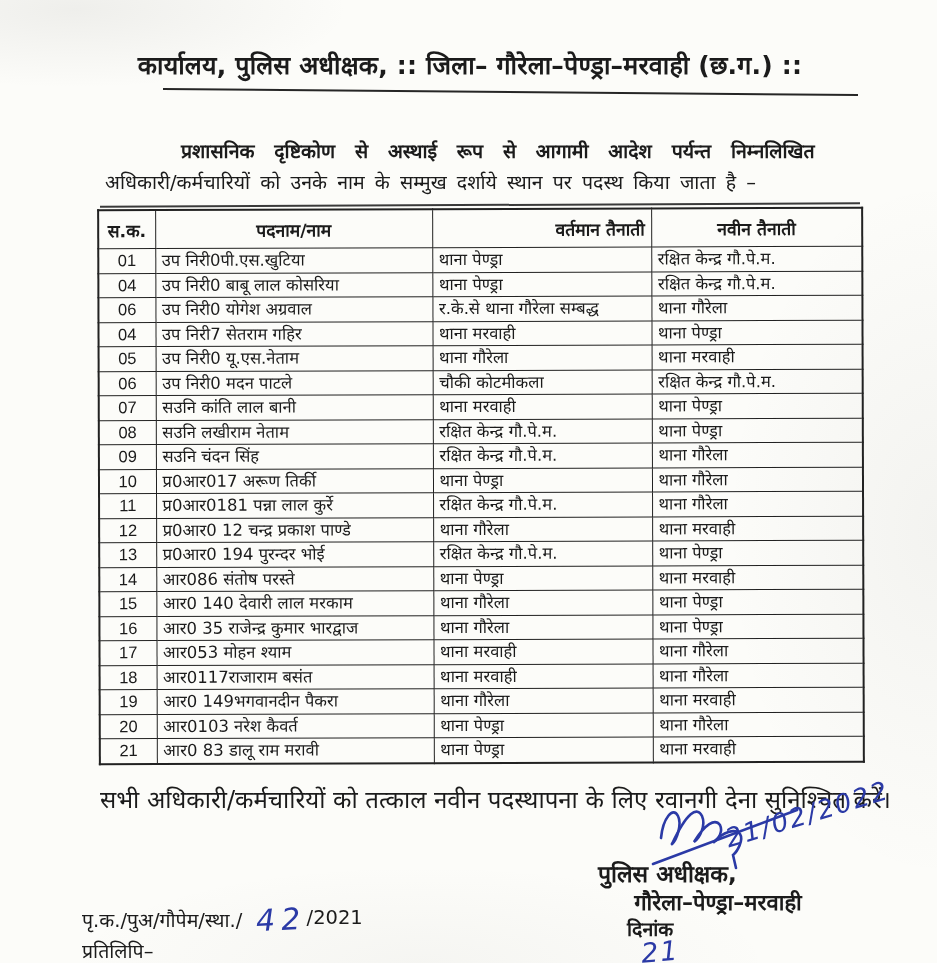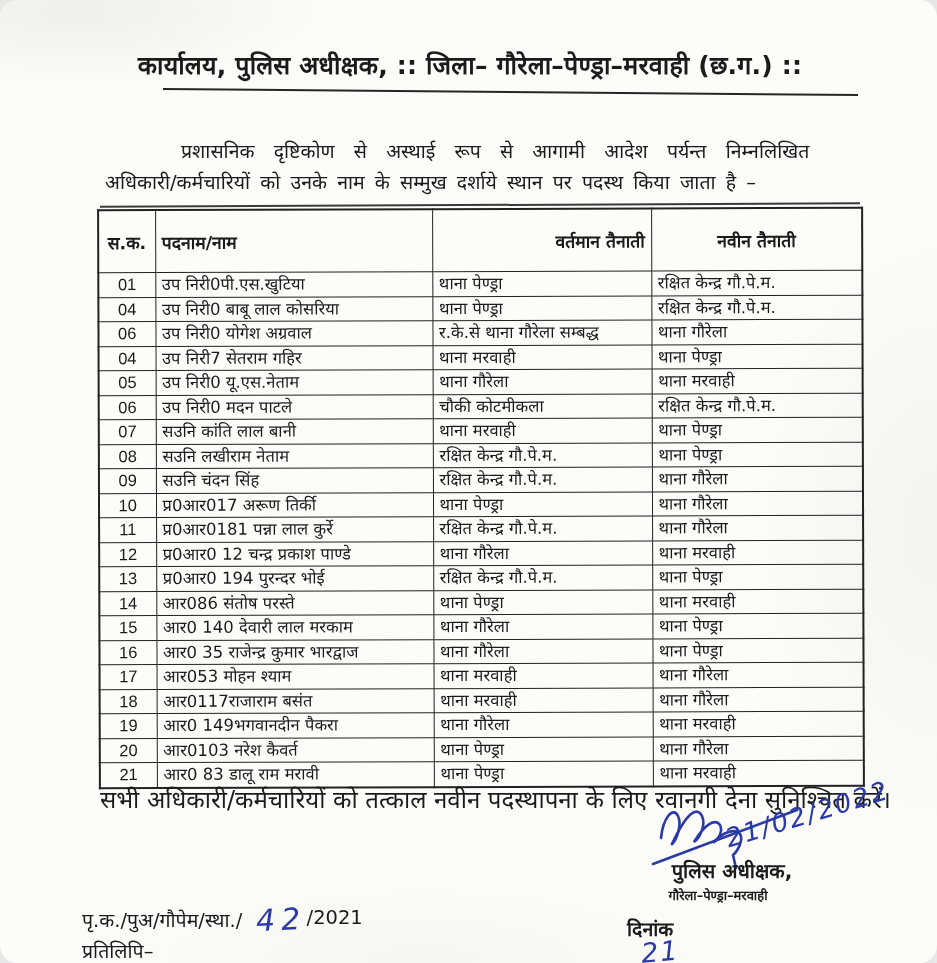--- a/index.html
+++ b/index.html
@@ -11,21 +11,20 @@
     position:relative;
     width:937px;height:963px;
     margin:0 auto;
     overflow:hidden;
     color:#1b1b1b;
     background:
       radial-gradient(ellipse 420px 120px at 8% 1%, rgba(120,120,115,0.10), transparent 65%),
       radial-gradient(ellipse 300px 500px at 100% 55%, rgba(100,100,95,0.06), transparent 70%),
       radial-gradient(ellipse 500px 140px at 45% 100%, rgba(120,120,110,0.05), transparent 70%),
       #fcfcf9;
-    border-radius: 17px;
   }
   .abs{position:absolute;}
 
   
   .title{
     left:60px; top:47px; width:820px;
     text-align:center; font-size:25px; font-weight:bold;
     letter-spacing:0.2px; white-space:nowrap;
   }
   .title-underline{
@@ -33,72 +32,72 @@
     background:#262626; transform:rotate(0.5deg);
   }
   .order-heading{
     left:75px; top:99px; width:860px;
     text-align:center; font-size:21px; font-weight:bold;
   }
 
   
   .intro-line1{
     left:105px; top:137px; width:782px;
-    font-size:19.5px; word-spacing:13px; text-indent:76px; white-space:nowrap;
+    font-size:19.5px; word-spacing:13px; text-indent:76px; white-space:nowrap;font-weight:bold;
   }
   .intro-line2{
     left:105px; top:168px; width:782px;
     font-size:19.5px; word-spacing:4px; white-space:nowrap;
   }
 
   
   .table-wrap{ left:98px; top:208px; width:764px; transform:rotate(-0.18deg); }
   .table-topline{ left:100px; top:204px; width:760px; height:1.5px; background:#3a3a3a; transform:rotate(-0.25deg);}
   table{
     width:100%; border-collapse:collapse; table-layout:fixed;
     font-size:16.5px;
   }
   table, th, td{ border:1.6px solid #222; }
   table{ border-width:2.2px; }
   th{
-    height:29px; font-size:17.5px; font-weight:bold; padding:16px 6px;
+    height:29px; font-size:17.5px; font-weight:bold; padding:4px 6px;
     white-space:nowrap; overflow:hidden;
   }
   td{
     height:23.5px; padding:0 6px; line-height:1.05;
     white-space:nowrap; overflow:hidden;
   }
   col.c-sl{width:57px;} col.c-name{width:277px;} col.c-cur{width:219px;} col.c-new{width:211px;}
-  th.h-sl{text-align:center;} th.h-name{text-align:left;}
+  th.h-sl{text-align:center;} th.h-name{text-align:center;}
   th.h-cur{text-align:right;}   th.h-new{text-align:center;}
   td.d-sl{text-align:center; font-family:"Liberation Sans","DejaVu Sans",sans-serif;}
   td.d-name,td.d-cur,td.d-new{text-align:left;}
 
   
   .closing{
     left:100px; top:782px; width:788px;
     font-size:24px; white-space:nowrap;
   }
 
   
   .ink{ color:#2b3aa6; }
   .sig-svg{ left:645px; top:794px; }
   .sig-date{
     left:726px; top:824px;
     font-size:26px; font-style:italic; letter-spacing:2px;
     transform:rotate(-17deg); transform-origin:left center;
     white-space:nowrap;
   }
   .sig-designation{
-    left:618px; top:857px; width:228px;
-    text-align:center; font-size:20px; font-weight:bold; white-space:nowrap;
+    left:598px; top:857px; width:228px;
+    font-size:23px; font-weight:bold; white-space:nowrap;
   }
   .sig-district{
     left:604px; top:886px; width:228px;
-    text-align:center; font-size:13px; font-weight:bold; white-space:nowrap;
+    text-align:center; font-size:22px; font-weight:bold; white-space:nowrap;
   }
   .sig-dateline{
     left:627px; top:915px; font-size:19.5px; font-weight:bold;
     display:flex; align-items:flex-start; white-space:nowrap;flex-direction:column;
   }
   .sig-dateline .hand-day{
     font-size:27px; font-style:italic; font-weight:normal;
     margin:-6px 10px 0 14px; transform:rotate(-5deg); letter-spacing:2px;
   }
 

